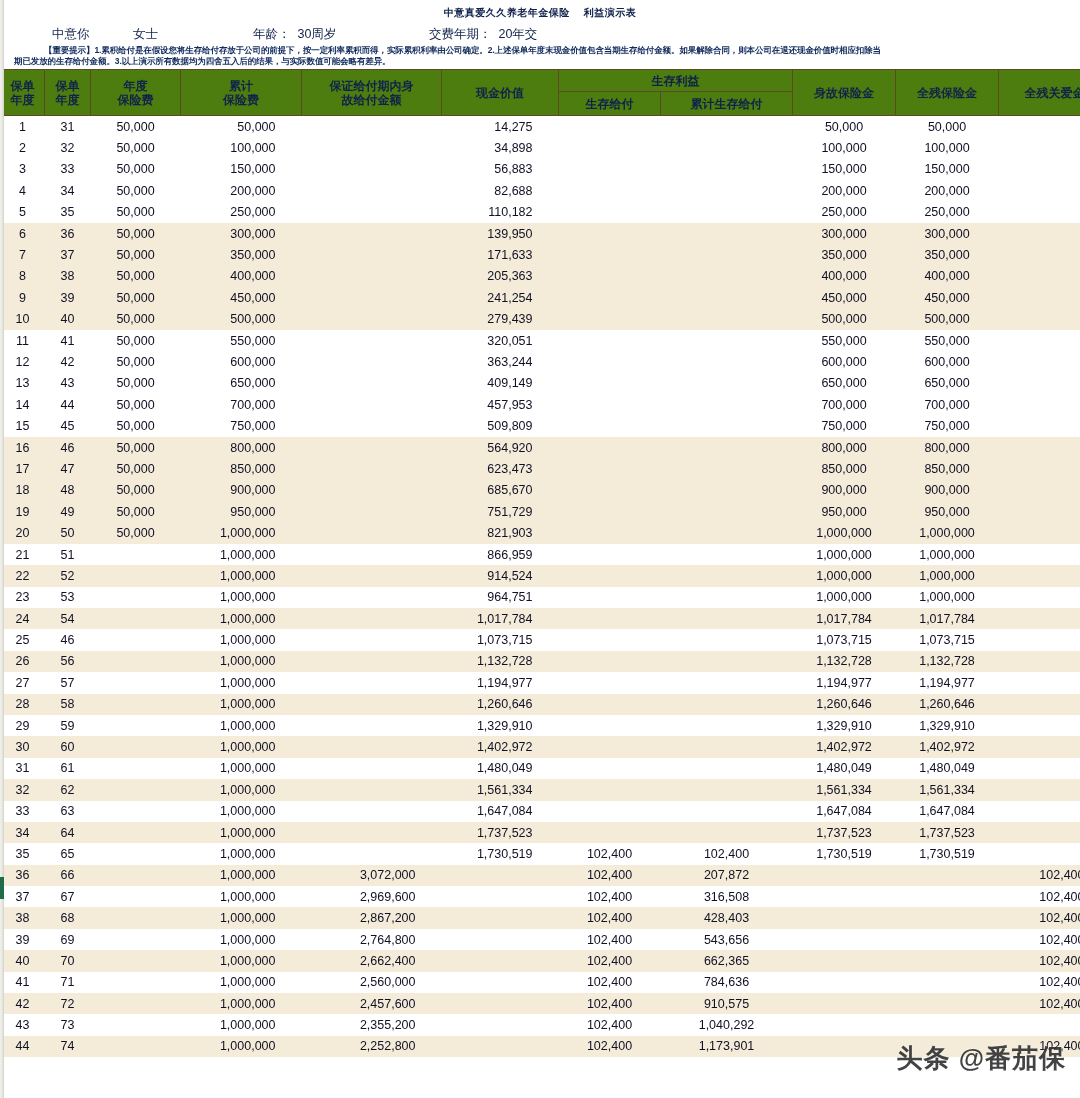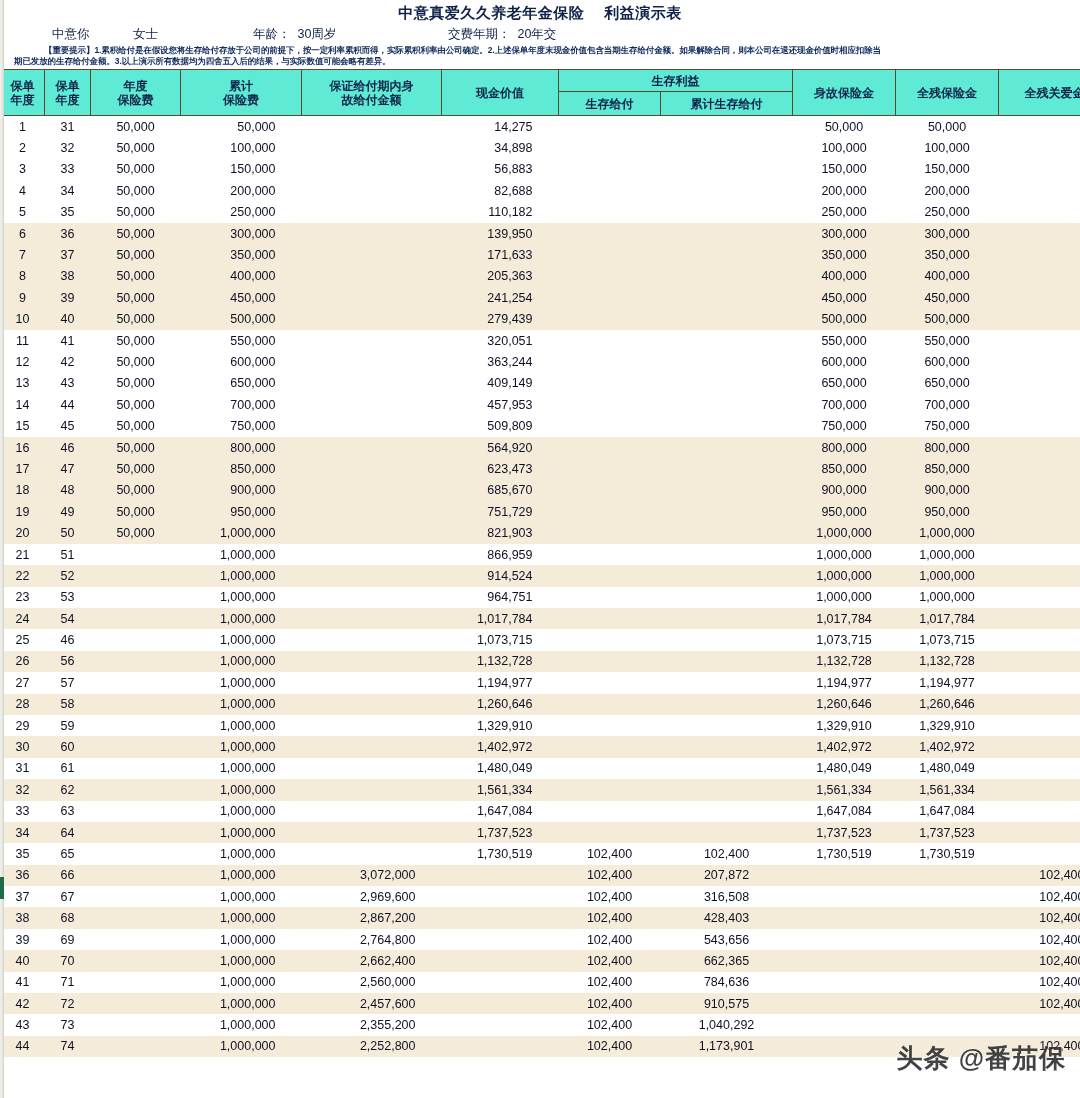--- a/index.html
+++ b/index.html
@@ -40,39 +40,39 @@
     position: relative;
   }
   .title-row {
     height: 22px;
     display: flex;
     align-items: center;
     justify-content: center;
     padding-top: 2px;
   }
   .doc-title {
-    font-size: 15px;
+    font-size: 10px;
     font-weight: bold;
     color: #10224a;
     letter-spacing: 0.5px;
     white-space: pre;
   }
   .meta-row {
     height: 20px;
     display: flex;
     align-items: center;
     font-size: 12.5px;
     color: #10224a;
     position: relative;
   }
   .meta-item { position: absolute; white-space: pre; }
   .m-company { left: 52px; }
   .m-gender  { left: 133px; text-align: center; }
   .m-age     { left: 253px; }
-  .m-term    { left: 448px; }
+  .m-term    { left: 429px; }
 
   
   .notice {
     font-size: 8.5px;
     line-height: 11px;
     color: #102a5c;
     font-weight: bold;
     padding: 1px 2px 2px 14px;
     letter-spacing: -0.1px;
     word-break: break-all;
@@ -80,21 +80,21 @@
   .notice .lead { padding-left: 30px; }
 
   
   table.illus {
     border-collapse: collapse;
     width: 1080px;
     table-layout: fixed;
     font-size: 12.5px;
   }
   table.illus thead th {
-    background: #5eead4;
+    background: #4d7c0f;
     border: 1px solid #5b4a22;
     color: #10224a;
     font-weight: bold;
     font-size: 12px;
     text-align: center;
     line-height: 14px;
     padding: 1px 0;
     height: 20px;
     white-space: pre-line;
   }

